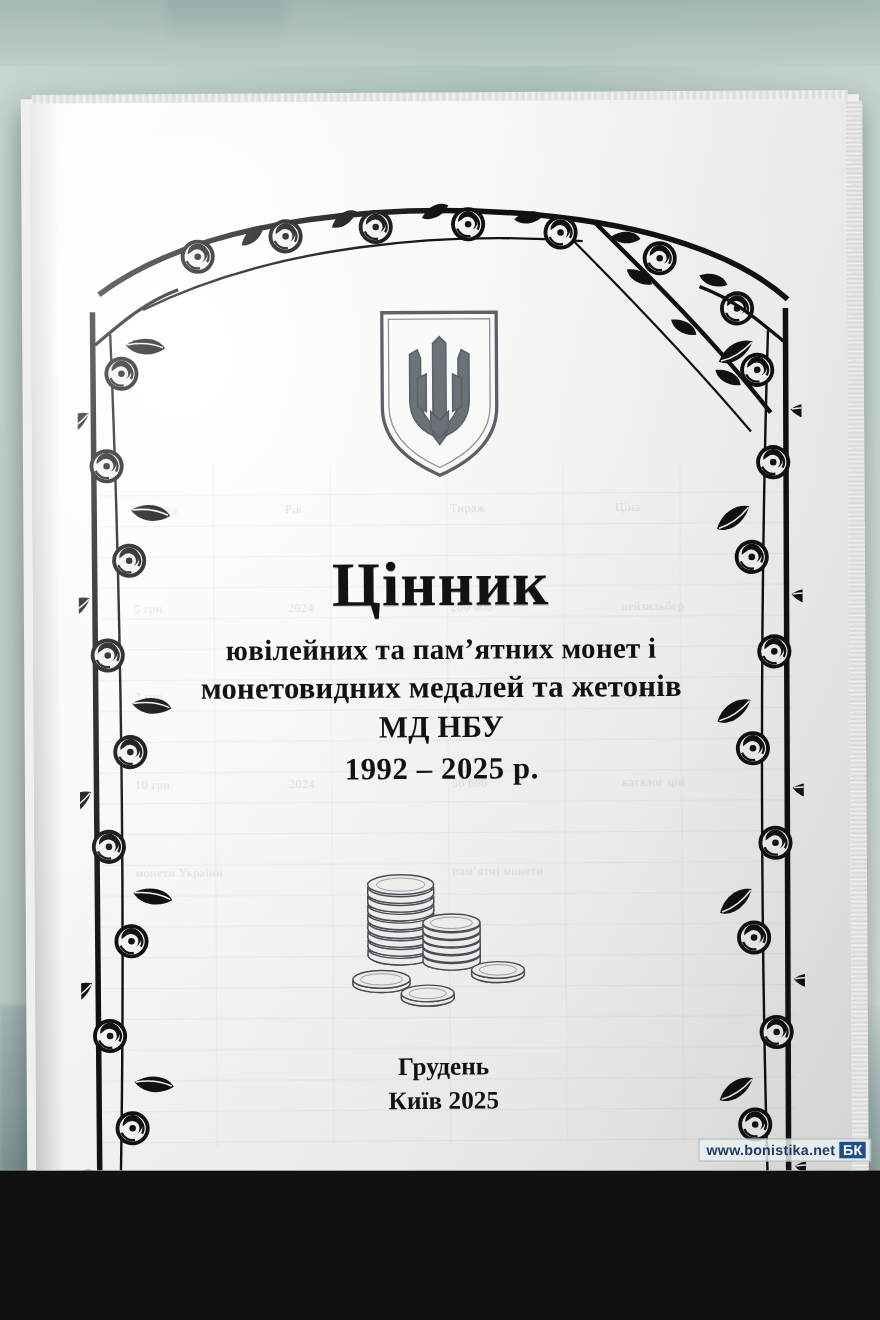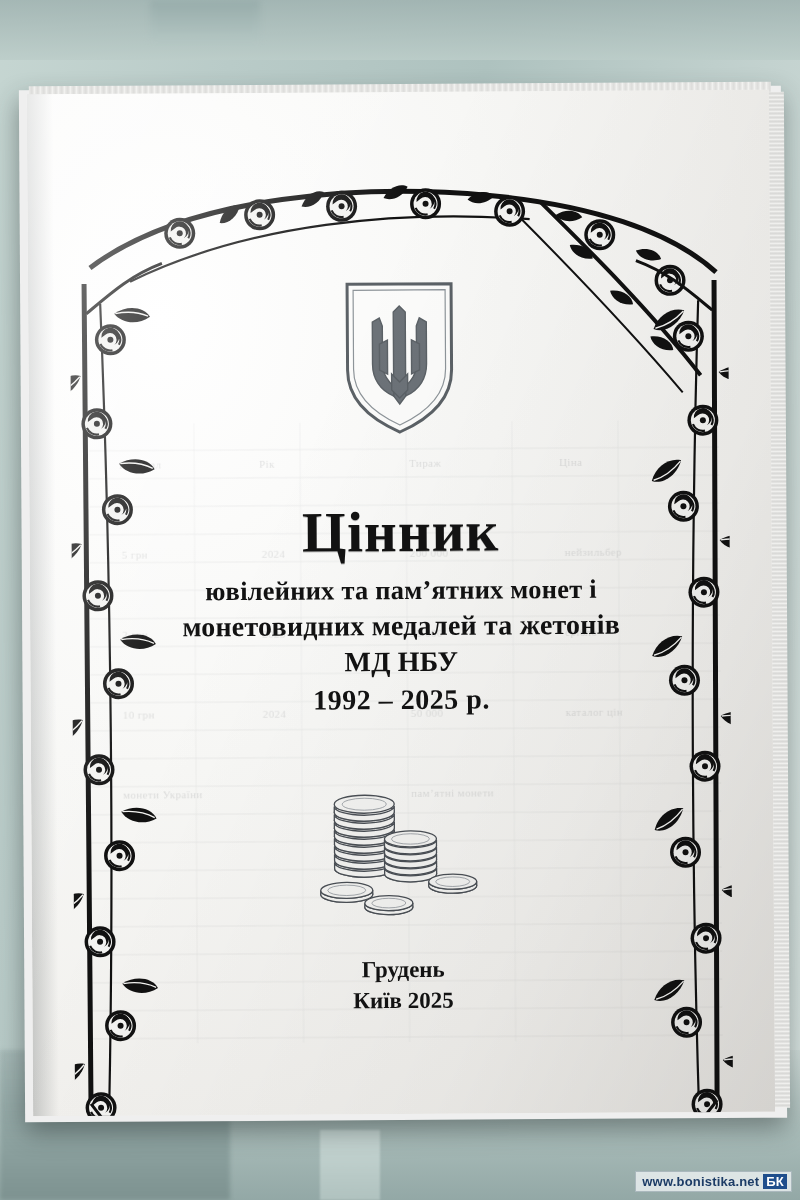--- a/index.html
+++ b/index.html
@@ -3,21 +3,21 @@
 <meta charset="utf-8">
 <style>
   html, body {
     margin: 0;
     padding: 0;
     background: #111;
   }
   #photo {
     position: relative;
     width: 800px;
-    height: 1200px;
+    height: 1064px;
     overflow: hidden;
     font-family: "Liberation Serif", serif;
     background: #fca5a5;
   }
 
   
   .bg-wall {
     position: absolute;
     left: 0; top: 0;
     width: 800px; height: 1200px;

